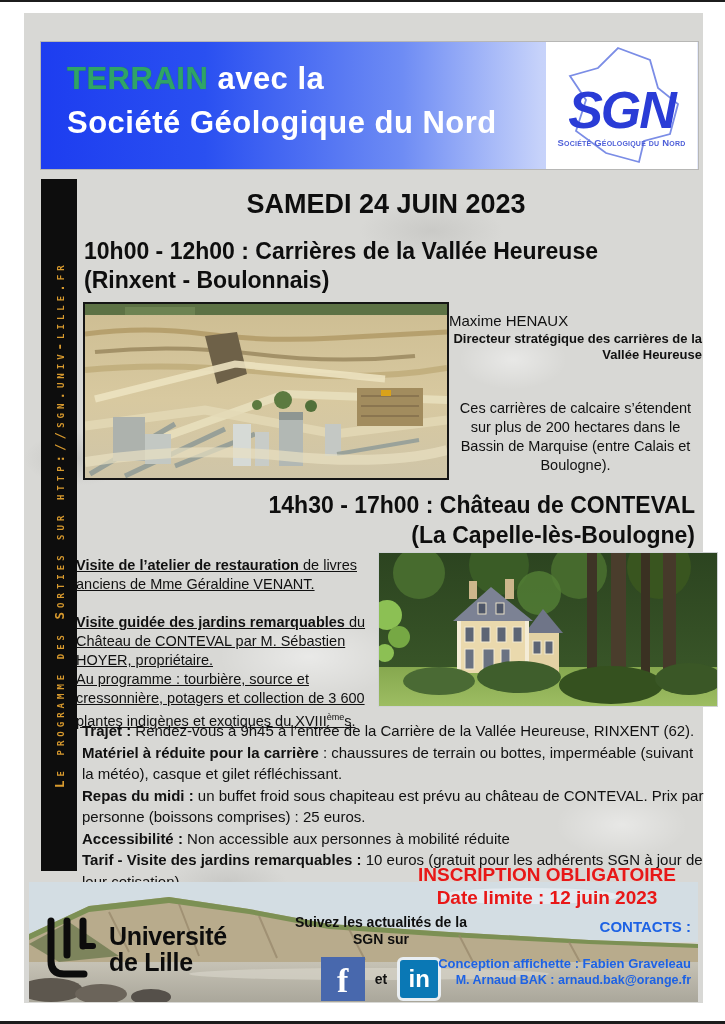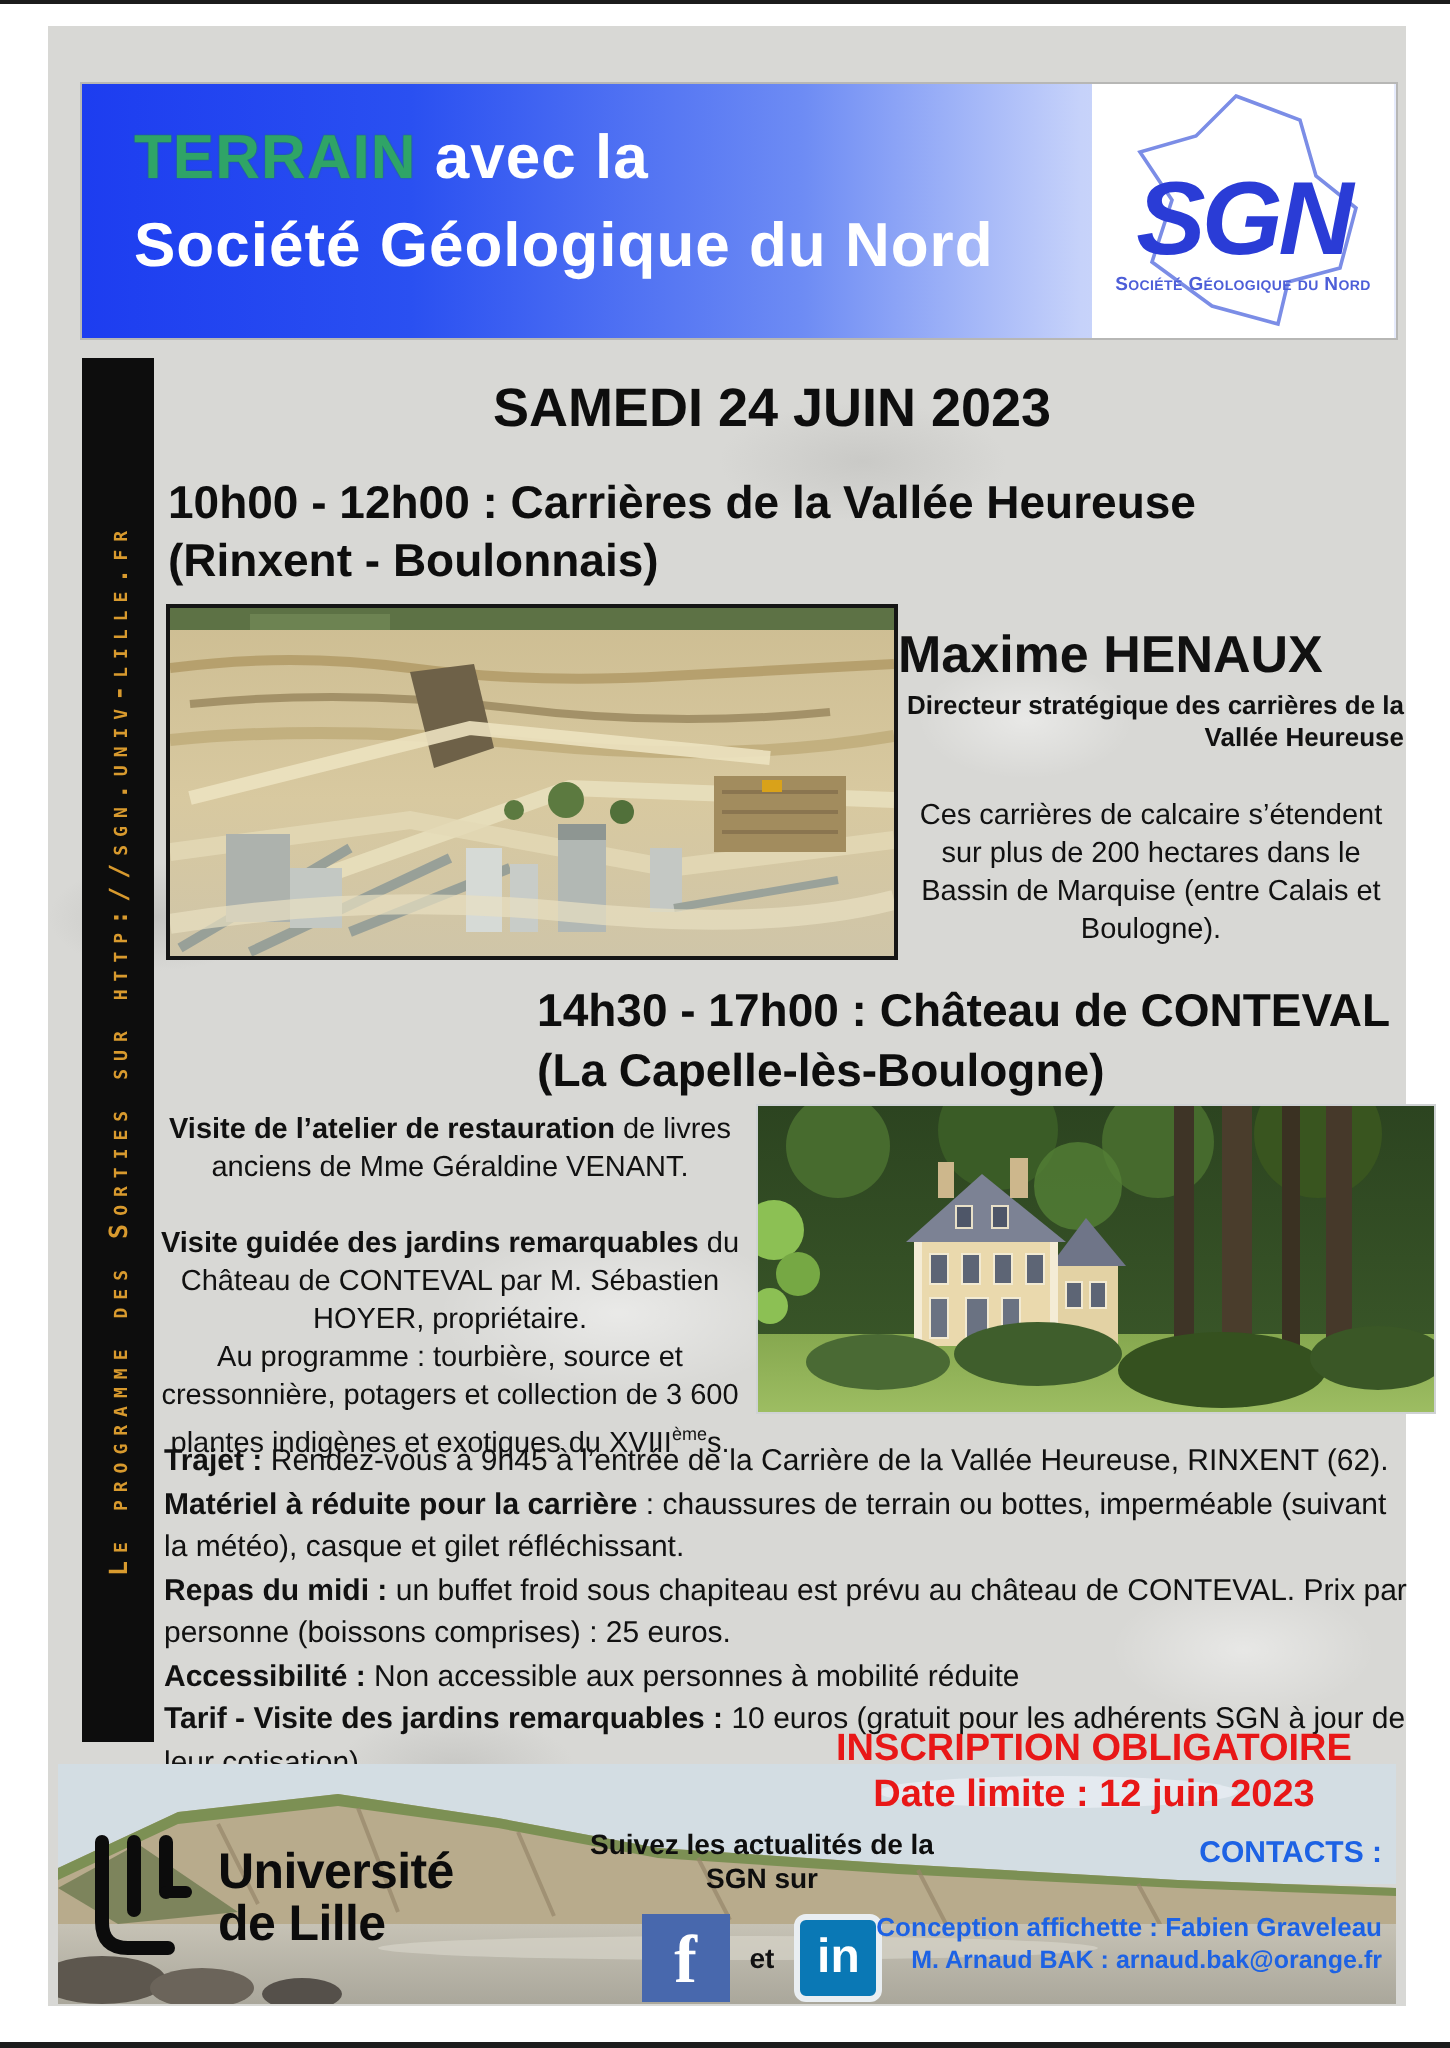--- a/index.html
+++ b/index.html
@@ -46,36 +46,36 @@
     position:absolute;left:0;top:0;width:36px;height:692px;
     writing-mode:vertical-rl;transform:rotate(180deg);
     display:flex;align-items:center;justify-content:center;
     font-family:"DejaVu Sans Mono",monospace;font-variant:small-caps;
     font-size:12.5px;font-weight:bold;letter-spacing:4px;color:#d89a2e;white-space:nowrap;
   }
 
   
   #date-title{position:absolute;left:55px;right:10px;top:176px;text-align:center;font-size:27px;font-weight:bold;color:#0e0e0e;}
   #ev1-heading{position:absolute;left:60px;top:224px;font-size:23px;font-weight:bold;line-height:29px;color:#0e0e0e;}
-  #ev2-heading{position:absolute;right:8px;top:477px;font-size:23px;font-weight:bold;line-height:30px;color:#0e0e0e;}
+  #ev2-heading{position:absolute;right:8px;top:477px;text-align:right;font-size:23px;font-weight:bold;line-height:30px;color:#0e0e0e;}
 
   
   .photo{position:absolute;display:block;}
   #quarry-photo{left:59px;top:289px;width:362px;height:174px;border:2px solid #151515;}
   #chateau-photo{left:354px;top:539px;width:338px;height:153px;border:1px solid #cfd2d4;}
   #beach-photo{left:5px;top:869px;width:669px;height:120px;z-index:1;}
 
   
   #speaker{position:absolute;left:425px;top:299px;width:253px;}
-  #speaker-name{font-size:26px;font-weight:bold;}
+  #speaker-name{font-size:15px;font-weight:normal;}
   #speaker-role{margin-top:2px;text-align:right;font-size:13px;font-weight:bold;line-height:16px;}
   #ev1-desc{position:absolute;left:425px;top:386px;width:253px;text-align:center;font-size:14.5px;line-height:19px;}
 
   
-  #ev2-text{position:absolute;left:52px;top:543px;width:298px;text-align:center;font-size:14.5px;line-height:19px;}
+  #ev2-text{position:absolute;left:52px;top:543px;width:298px;font-size:14.5px;line-height:19px;text-decoration:underline;}
   #ev2-text .para{margin:0 0 19px 0;}
   #ev2-text .para:last-child{margin-bottom:0;}
   sup{font-size:9px;}
 
   
   #details{position:absolute;left:58px;top:707px;width:624px;font-size:15px;line-height:21.5px;}
   #details b{font-weight:bold;}
   .indent{padding-left:6px;}
 
   

